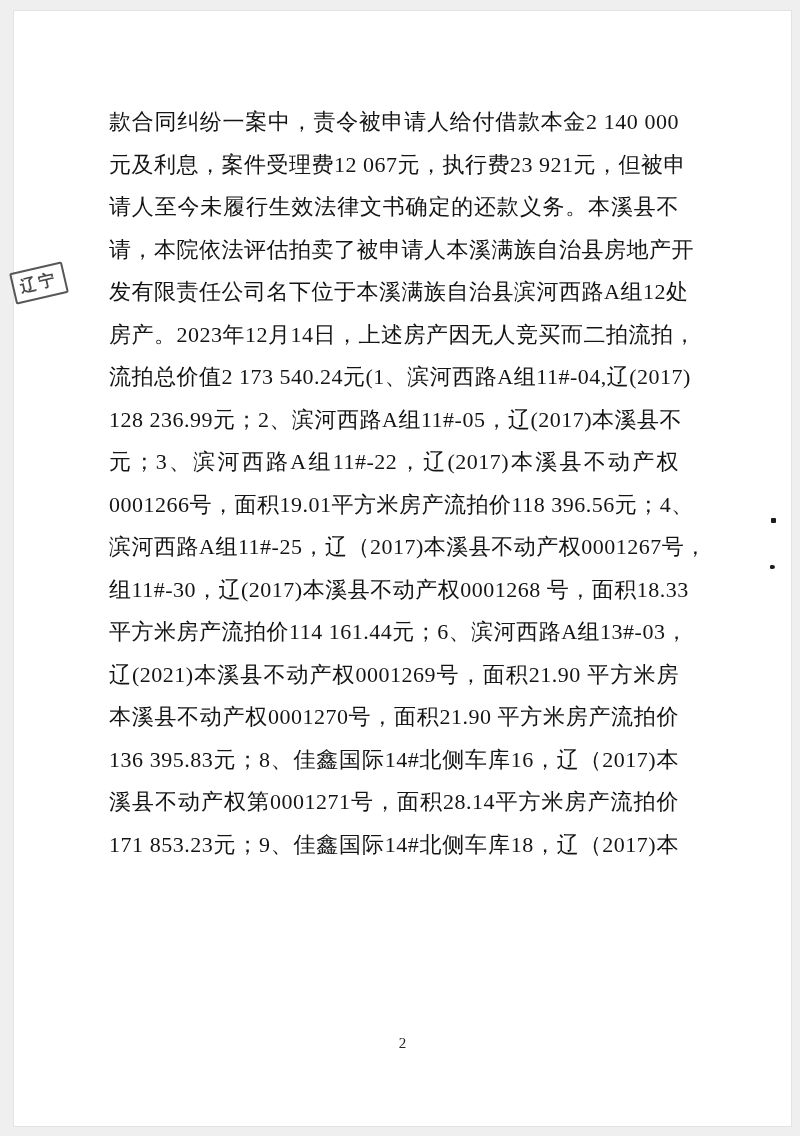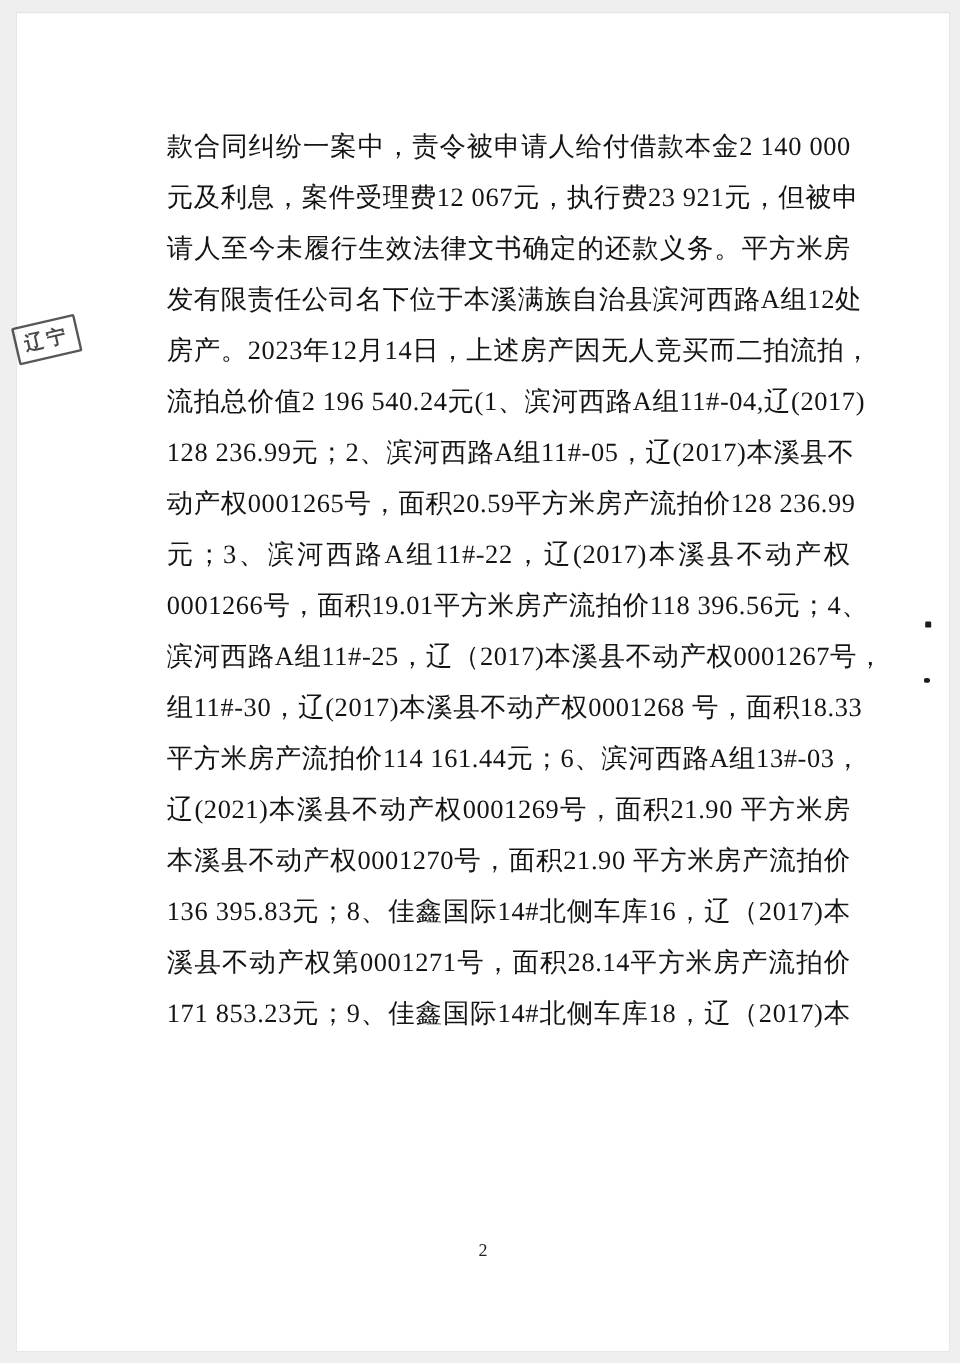--- a/index.html
+++ b/index.html
@@ -15,21 +15,20 @@
     left:13px;top:10px;
     width:779px;height:1117px;
     background:#ffffff;
     border:1px solid #e3e3e3;
     box-sizing:border-box;
   }
   .text-block{
     position:absolute;
     left:95px;top:90px;
     width:570px;
-    margin-left:30px;
   }
   .line{
     height:42.5px;
     line-height:42.5px;
     font-size:22px;
     color:#141414;
     white-space:nowrap;
     text-align:justify;
     text-align-last:justify;
     letter-spacing:0.5px;
@@ -72,26 +71,26 @@
 
 <div class="page">
 
   <div class="stamp">
     <span>辽宁</span>
   </div>
 
   <div class="text-block">
       <div class="line">款合同纠纷一案中，责令被申请人给付借款本金2 140 000</div>
       <div class="line">元及利息，案件受理费12 067元，执行费23 921元，但被申</div>
-      <div class="line">请人至今未履行生效法律文书确定的还款义务。平方米房</div>
+      <div class="line">请人至今未履行生效法律文书确定的还款义务。本溪县不</div>
+      <div class="line">请，本院依法评估拍卖了被申请人本溪满族自治县房地产开</div>
       <div class="line">发有限责任公司名下位于本溪满族自治县滨河西路A组12处</div>
       <div class="line">房产。2023年12月14日，上述房产因无人竞买而二拍流拍，</div>
-      <div class="line">流拍总价值2 196 540.24元(1、滨河西路A组11#-04,辽(2017)</div>
+      <div class="line">流拍总价值2 173 540.24元(1、滨河西路A组11#-04,辽(2017)</div>
       <div class="line">128 236.99元；2、滨河西路A组11#-05，辽(2017)本溪县不</div>
-      <div class="line">动产权0001265号，面积20.59平方米房产流拍价128 236.99</div>
       <div class="line">元；3、滨河西路A组11#-22，辽(2017)本溪县不动产权</div>
       <div class="line">0001266号，面积19.01平方米房产流拍价118 396.56元；4、</div>
       <div class="line">滨河西路A组11#-25，辽（2017)本溪县不动产权0001267号，</div>
       <div class="line">组11#-30，辽(2017)本溪县不动产权0001268 号，面积18.33</div>
       <div class="line">平方米房产流拍价114 161.44元；6、滨河西路A组13#-03，</div>
       <div class="line">辽(2021)本溪县不动产权0001269号，面积21.90 平方米房</div>
       <div class="line">本溪县不动产权0001270号，面积21.90 平方米房产流拍价</div>
       <div class="line">136 395.83元；8、佳鑫国际14#北侧车库16，辽（2017)本</div>
       <div class="line">溪县不动产权第0001271号，面积28.14平方米房产流拍价</div>
       <div class="line">171 853.23元；9、佳鑫国际14#北侧车库18，辽（2017)本</div>

